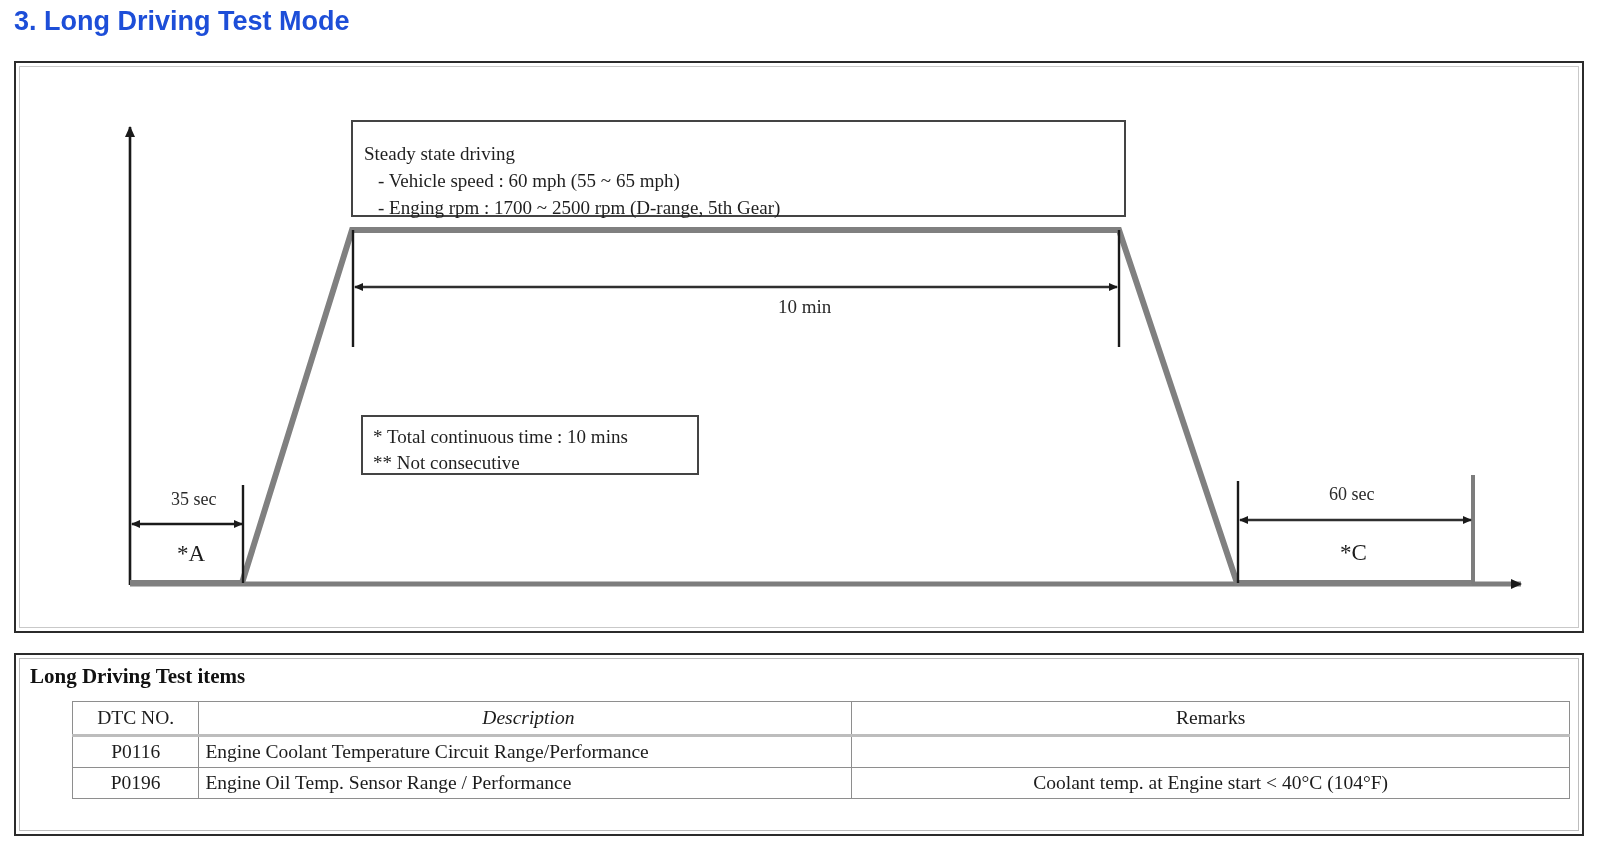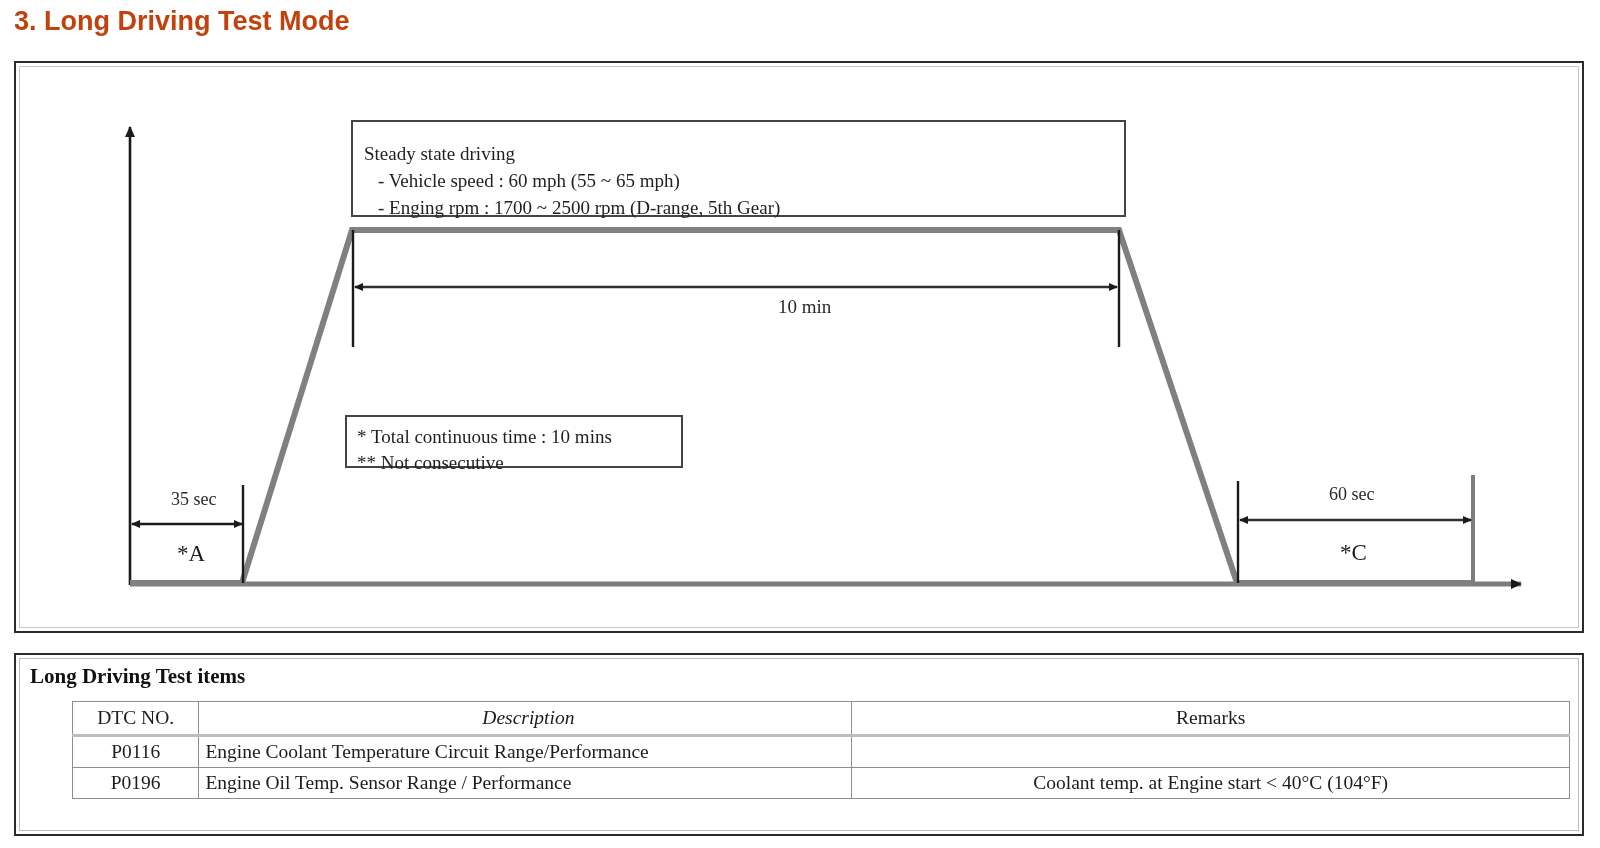--- a/index.html
+++ b/index.html
@@ -18,21 +18,21 @@
 
   
   .page-title {
     position: absolute;
     left: 14px;
     top: 6px;
     font-family: "Liberation Sans", sans-serif;
     font-weight: bold;
     font-size: 27px;
     letter-spacing: 0px;
-    color: #c2410c;
+    color: #1d4ed8;
     white-space: nowrap;
   }
 
   
   .diagram-panel {
     position: absolute;
     left: 14px;
     top: 61px;
     width: 1570px;
     height: 572px;
@@ -70,24 +70,24 @@
     width: 775px;
     height: 97px;
     padding: 18px 0 0 11px;
     font-size: 19px;
     line-height: 27px;
   }
   .callout-steady .bullet-line {
     padding-left: 14px;
   }
   .callout-total {
-    left: 329px;
+    left: 345px;
     top: 352px;
     width: 338px;
-    height: 53px;
+    height: 60px;
     padding: 7px 0 8px 10px;
     font-size: 19px;
     line-height: 26px;
   }
 
   
   .dim-label {
     position: absolute;
     font-family: "Liberation Serif", serif;
     font-size: 18px;

